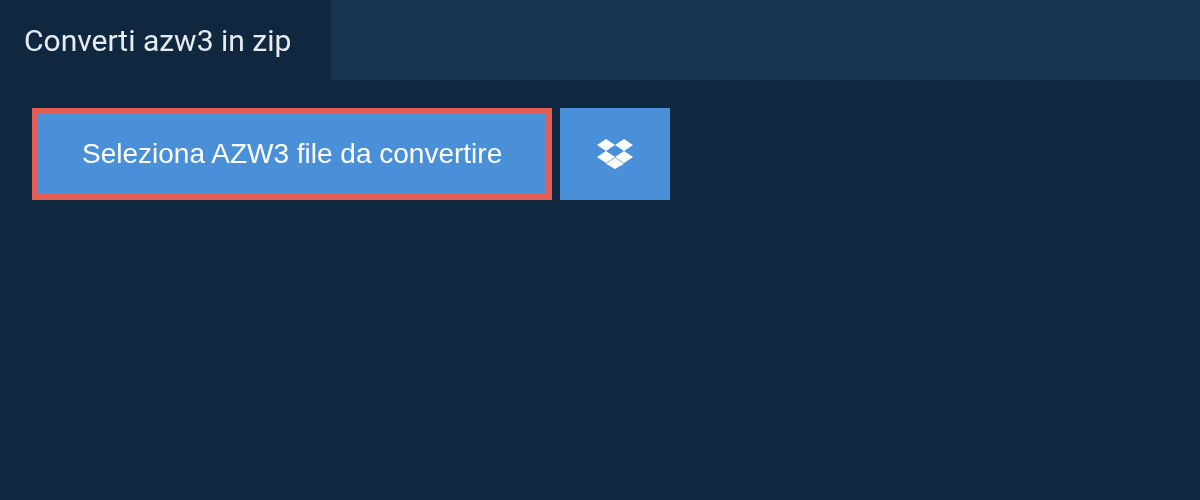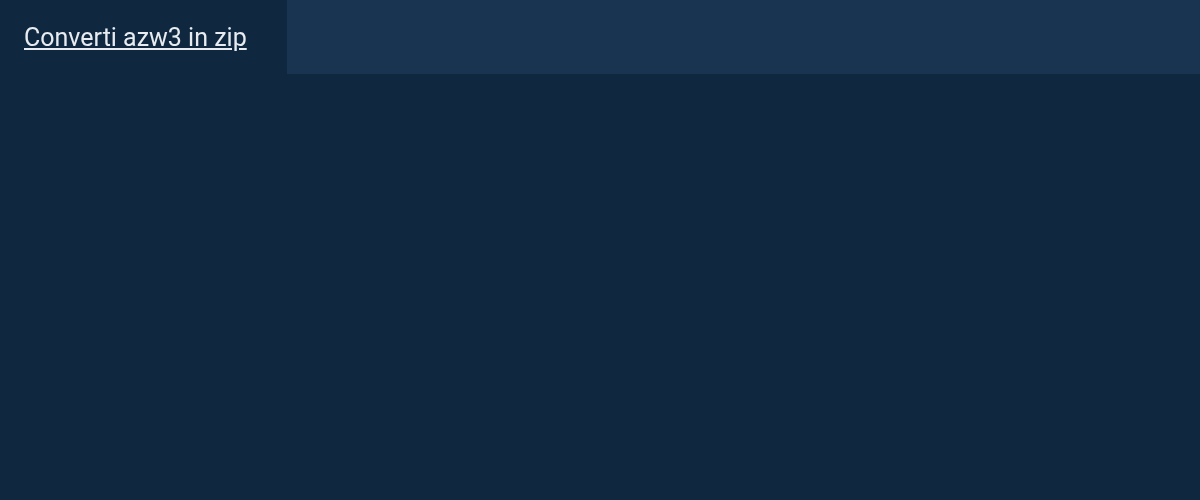--- a/index.html
+++ b/index.html
@@ -14,24 +14,23 @@
       height: 500px;
       overflow: hidden;
     }
     .tab-container {
       display: flex;
     }
     .tab {
       background: #0f2840;
       color: #e8ecf0;
       padding: 22px 40px 22px 24px;
-      font-size: 25px;
+      font-size: 30px;
       font-weight: 400;
       border-top: 1px solid #0f2840;
-      text-decoration: underline;
     }
     .page-bg {
       background: #193450;
       padding-top: 0;
     }
     .main-panel {
       background: #0f2840;
       padding: 28px 32px 36px 32px;
     }
     .button-row {
@@ -71,13 +70,27 @@
 </head>
 <body>
 
 <div class="page-bg">
   <div class="tab-container">
     <div class="tab">
       <span>Converti azw3 in zip</span>
     </div>
   </div>
 
+  <div class="main-panel">
+    <div class="button-row">
+      <div class="select-file-wrapper">
+        <button class="select-file-button">
+          <span>Seleziona AZW3 file da convertire</span>
+        </button>
+      </div>
+      <button class="dropbox-button">
+        <svg class="dropbox-icon" viewBox="0 0 24 24">
+          <path d="M6 2L0 6l6 4-6 4 6 4 6-4 6 4 6-4-6-4 6-4-6-4-6 4-6-4zm6 4l6 4-6 4-6-4 6-4zm-6 12.5l6-4 6 4-6 3.5-6-3.5z"></path>
+        </svg>
+      </button>
+    </div>
+  </div>
 </div>
 
 </body></html>

